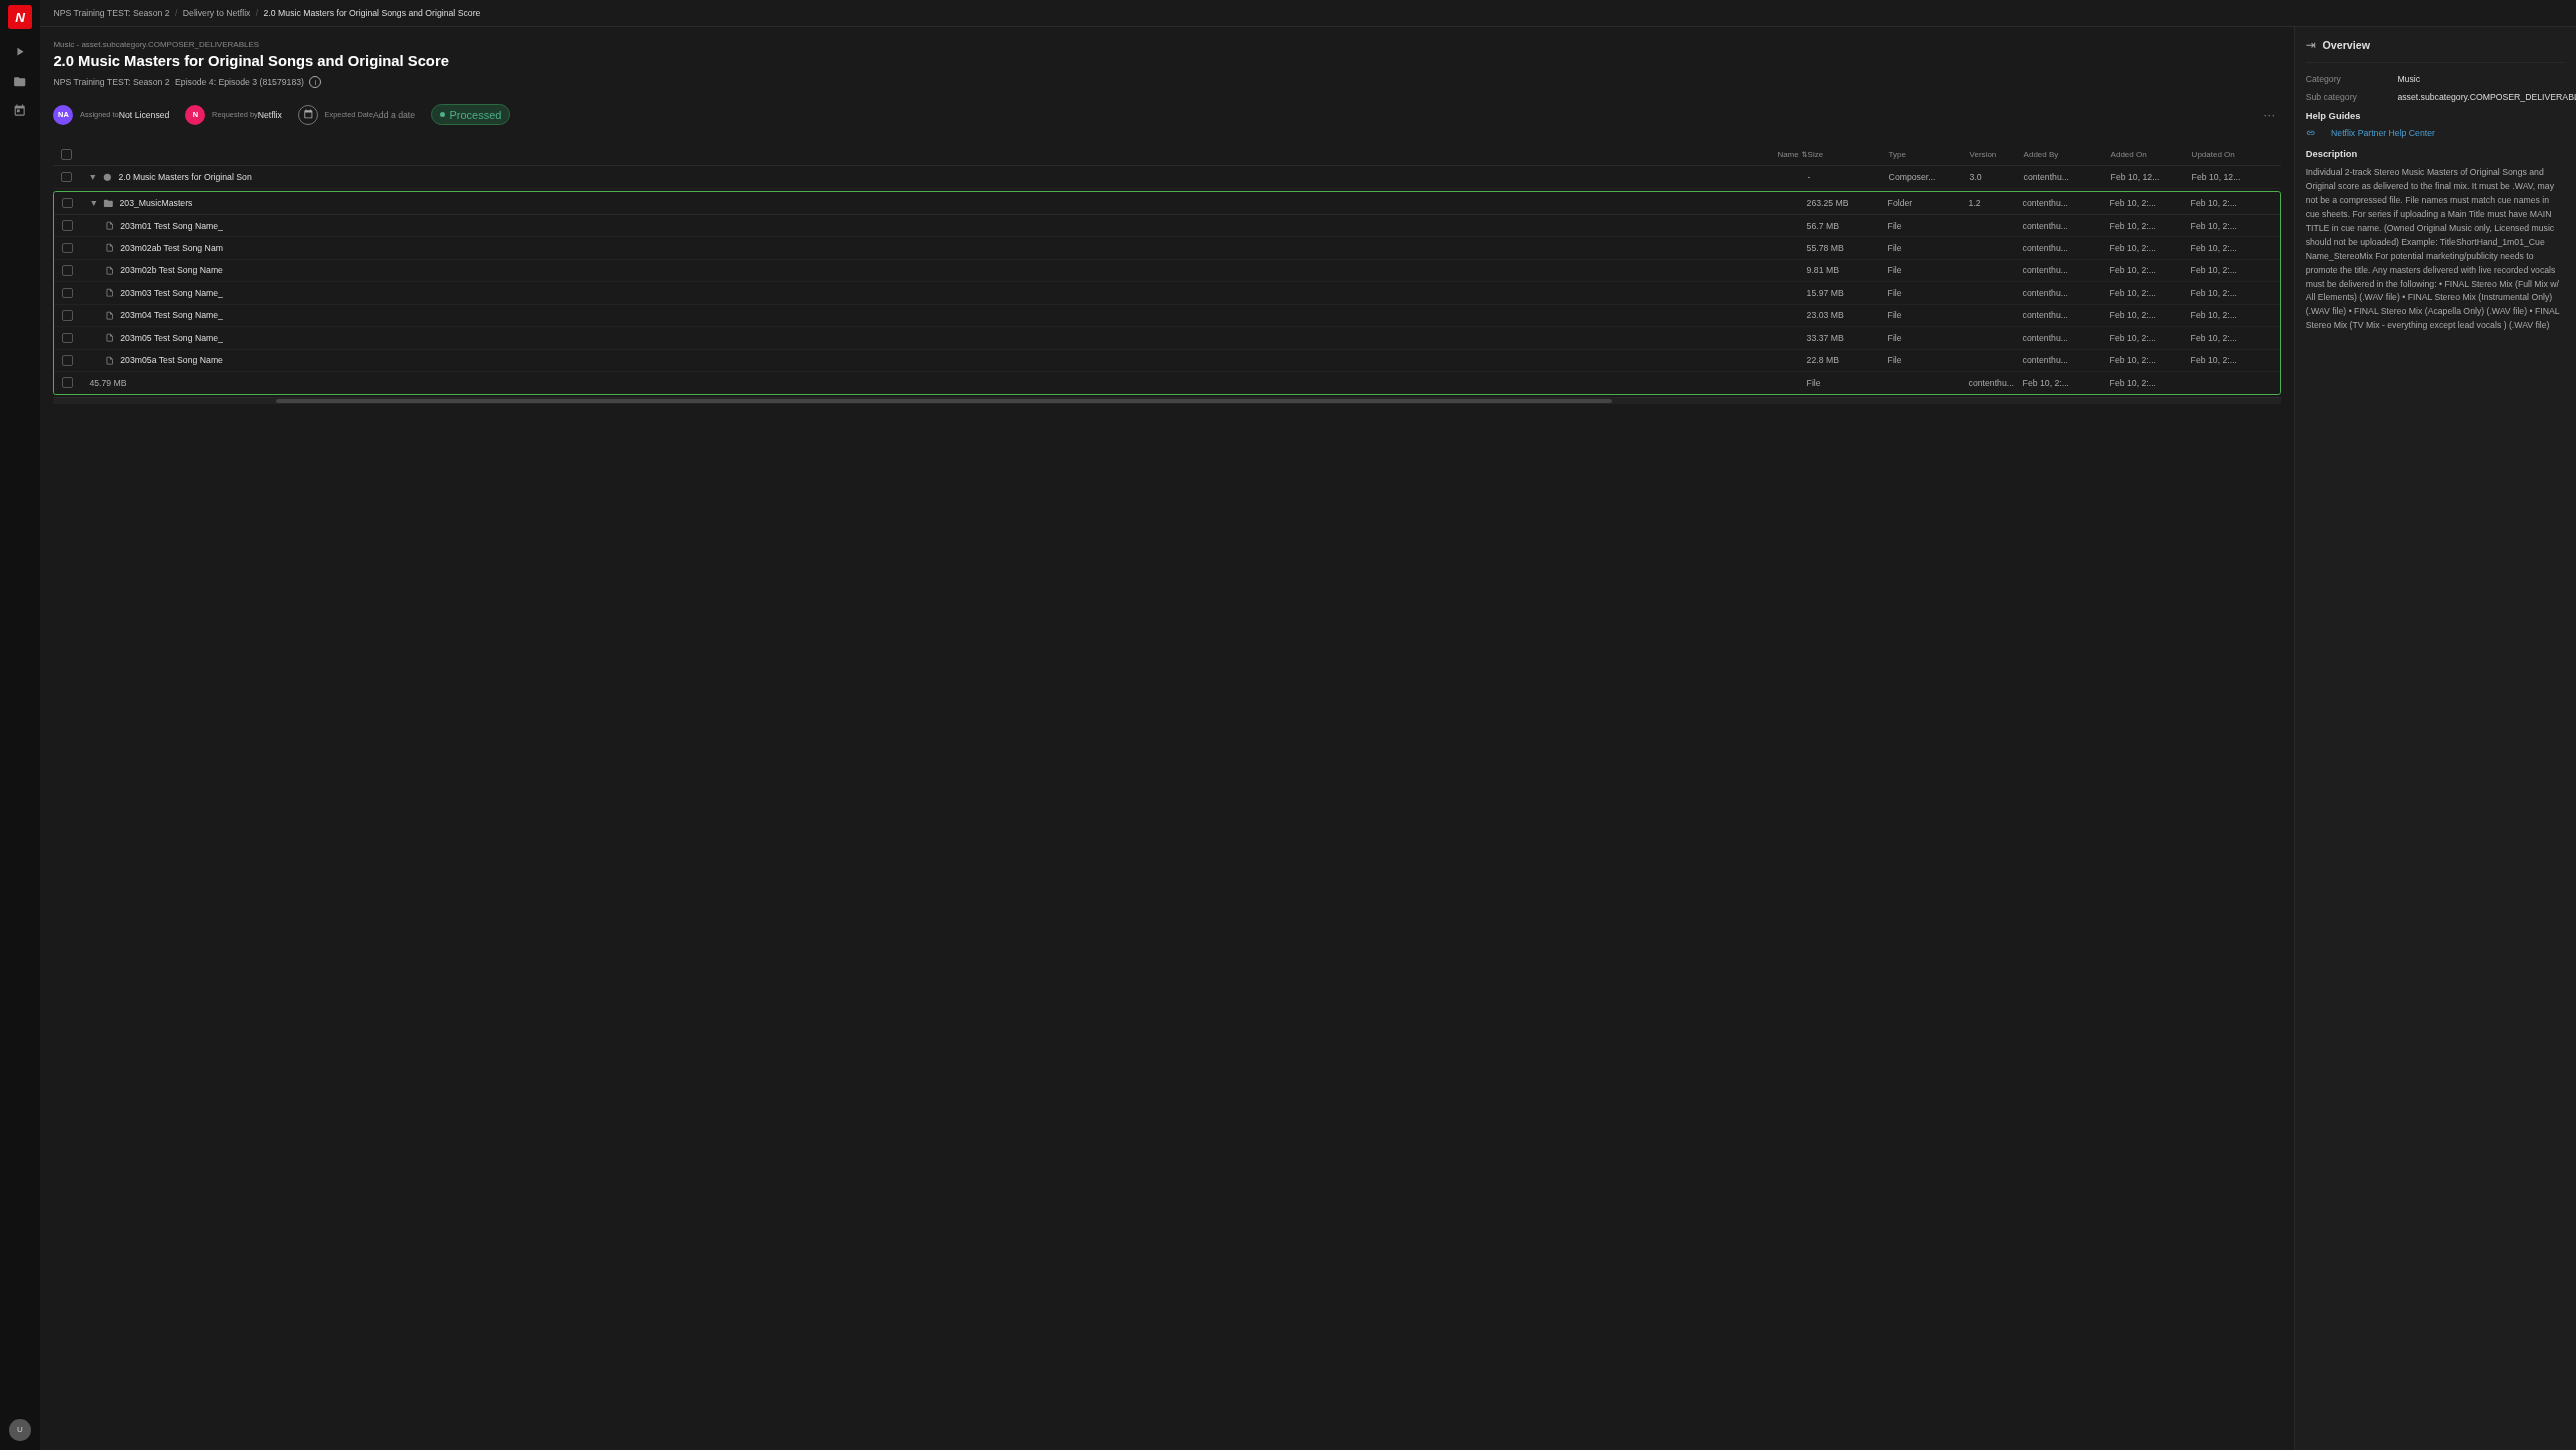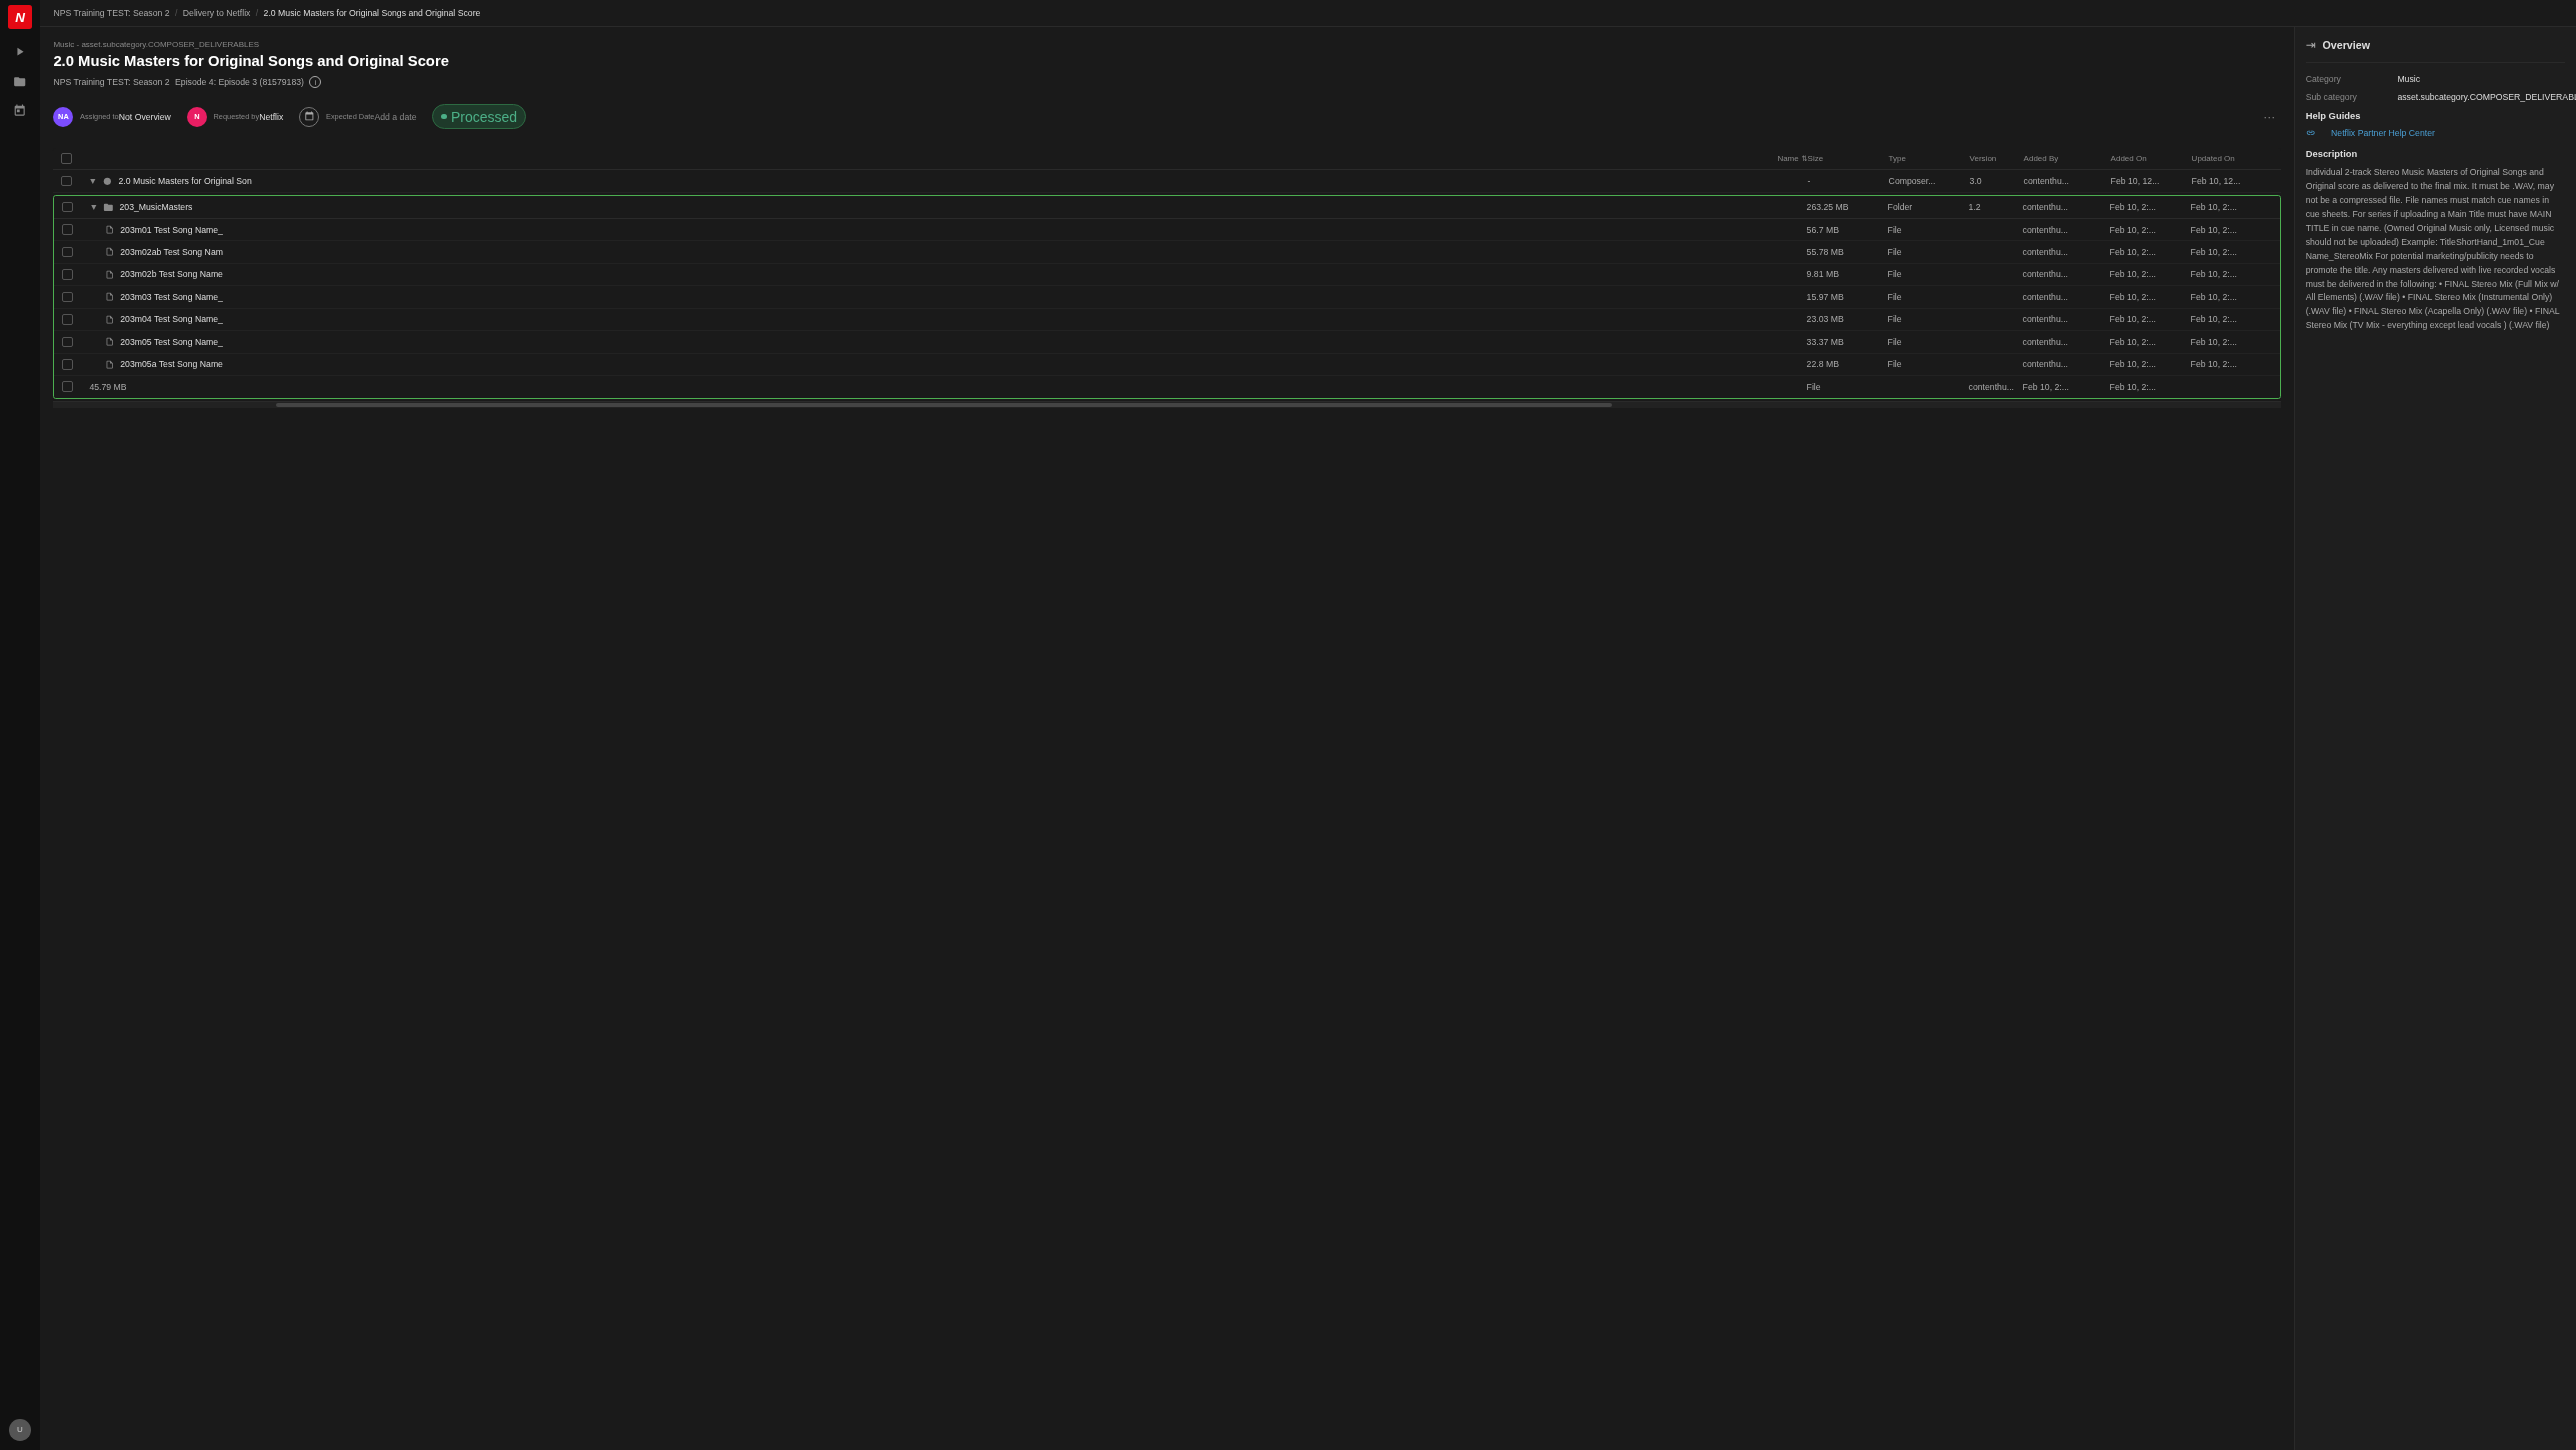--- a/index.html
+++ b/index.html
@@ -179,21 +179,21 @@
 
     .status-badge {
       display: flex;
       align-items: center;
       gap: 4px;
       background: #1e3a2a;
       border: 0.7px solid #2d6a42;
       padding: 3.4px 8px;
       border-radius: 13.4px;
       color: #4caf87;
-      font-size: 14px;
+      font-size: 11px;
       font-weight: 500;
     }
     .status-dot {
       width: 5.4px;
       height: 5.4px;
       border-radius: 50%;
       background: #4caf87;
     }
     .more-btn {
       margin-left: auto;
@@ -407,21 +407,21 @@
         <span>Episode 4: Episode 3 (81579183)</span>
         <span class="info-icon">i</span>
       </div>
 
       <div class="metadata-row">
 
         <div class="meta-item">
           <div class="meta-avatar na">NA</div>
           <div class="meta-text">
             <span class="meta-label">Assigned to</span>
-            <span class="meta-value">Not Overview</span>
+            <span class="meta-value">Not Licensed</span>
           </div>
         </div>
 
         <div class="meta-item">
           <div class="meta-avatar n">N</div>
           <div class="meta-text">
             <span class="meta-label">Requested by</span>
             <span class="meta-value">Netflix</span>
           </div>
         </div>

